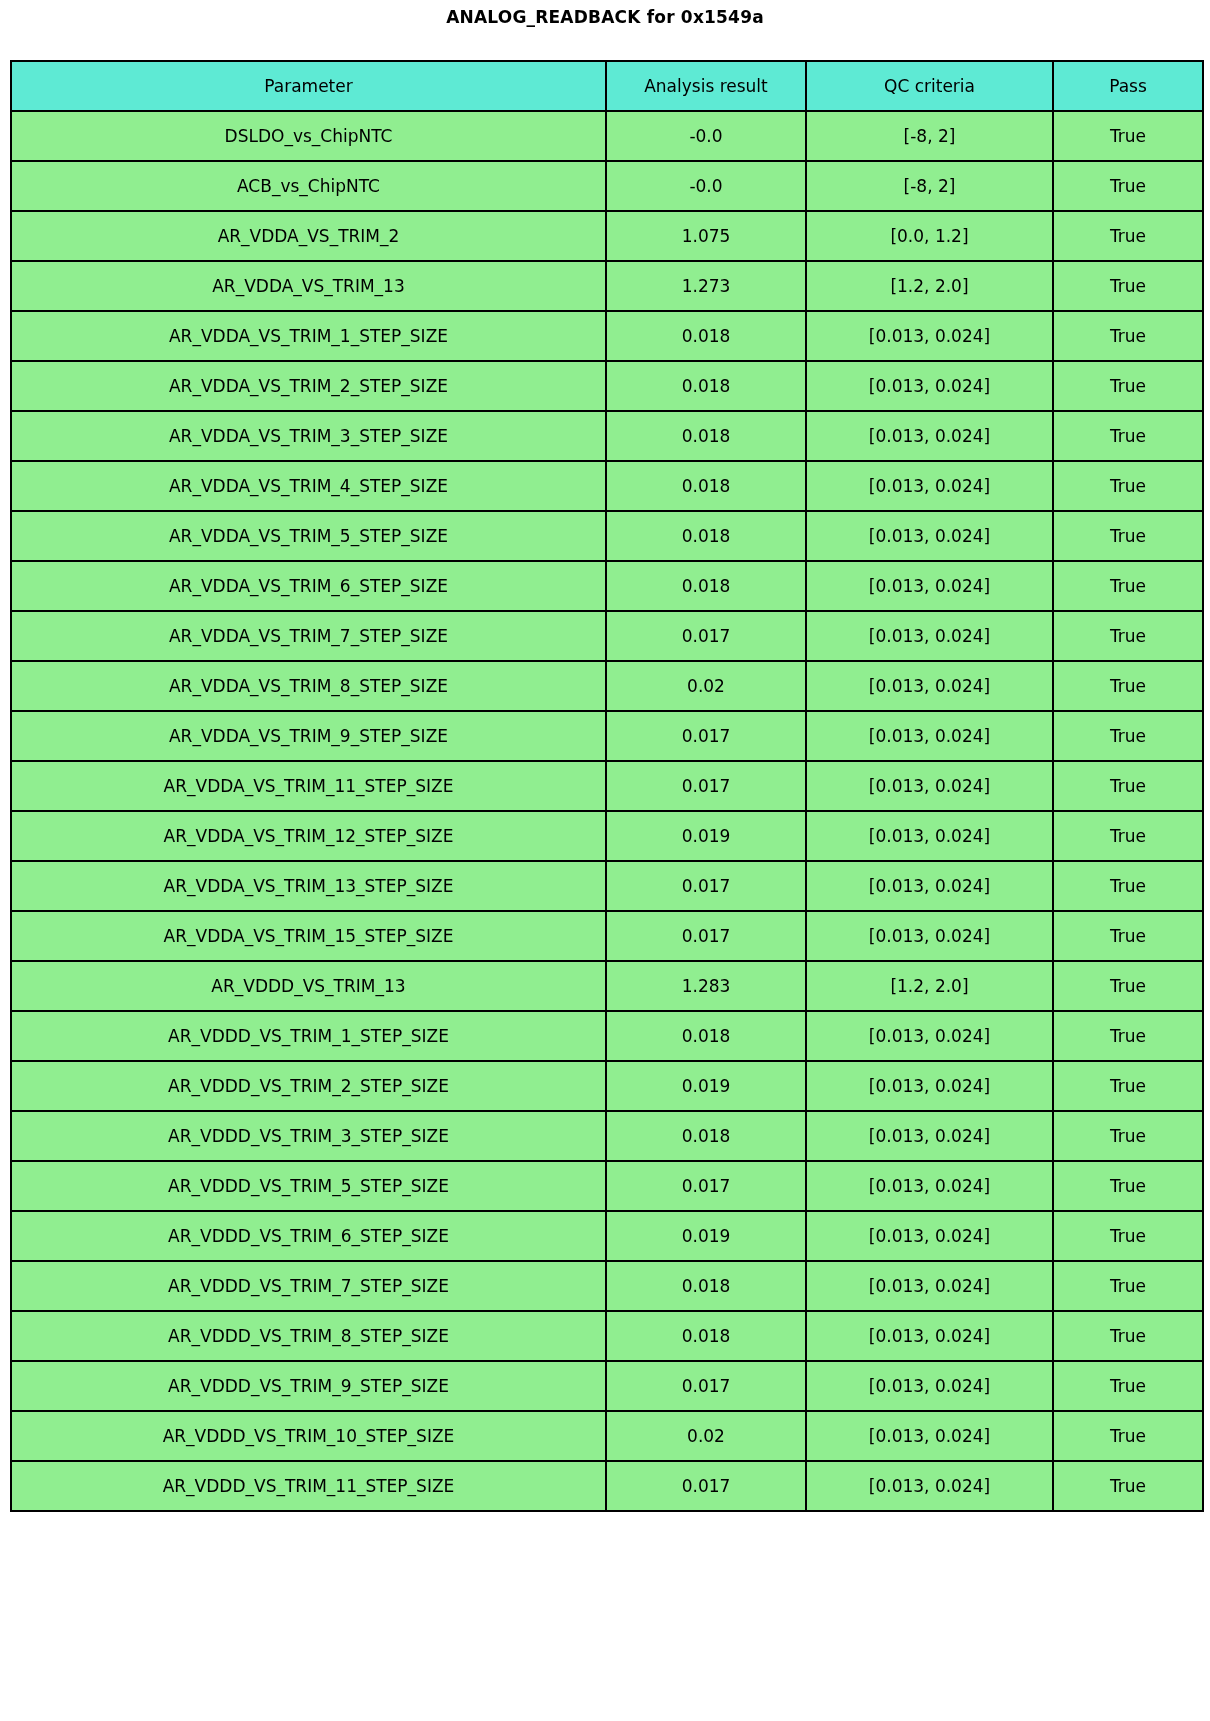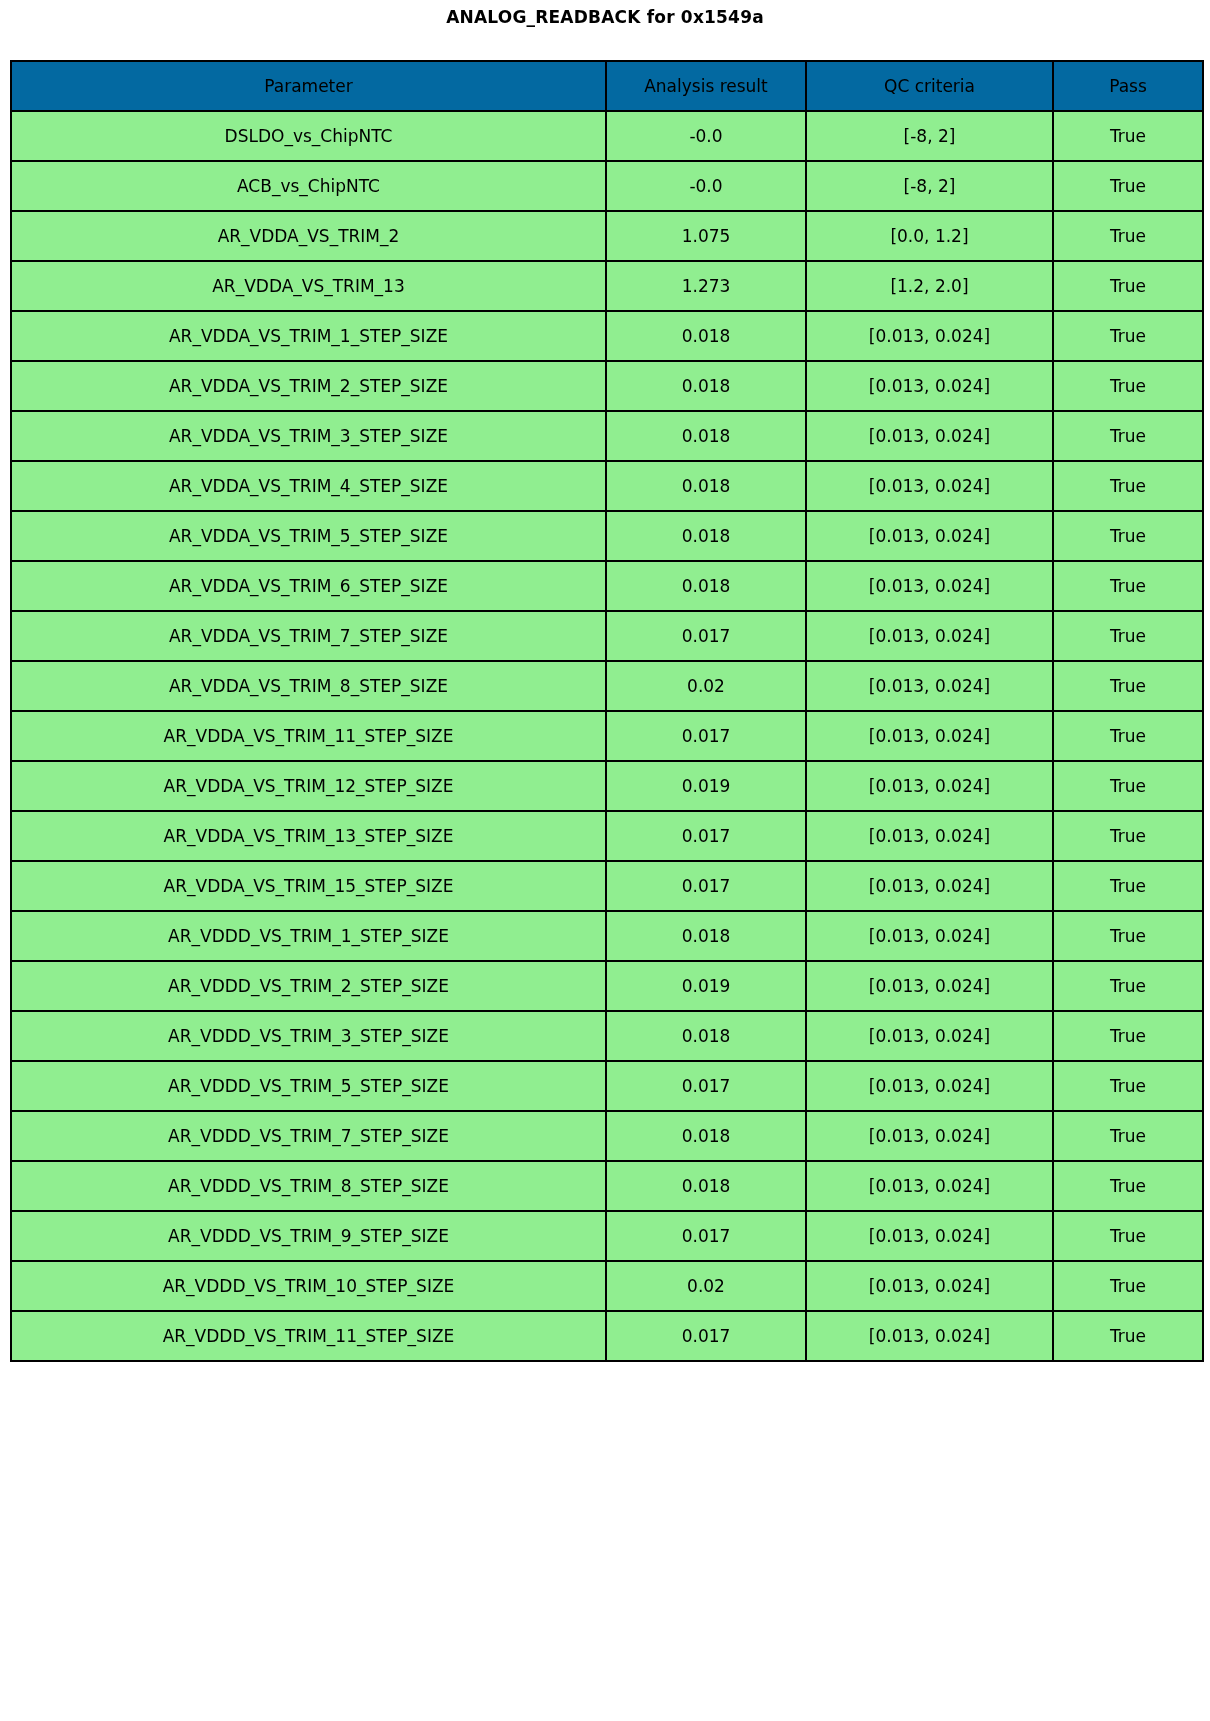--- a/index.html
+++ b/index.html
@@ -36,21 +36,21 @@
     border: 2px solid #000000;
     text-align: center;
     vertical-align: middle;
     font-size: 17px;
     font-weight: normal;
     padding: 0;
     height: 48px;
     overflow: hidden;
     white-space: nowrap;
   }
-  table.qc th { background: #0369a1; }
+  table.qc th { background: #5eead4; }
   table.qc td { background: #90EE90; }
   col.c-parameter { width: 595px; }
   col.c-result    { width: 200px; }
   col.c-criteria  { width: 247px; }
   col.c-pass      { width: 150px; }
 </style>
 </head>
 <body>
 
 <div class="page-title">ANALOG_READBACK for 0x1549a</div>
@@ -137,20 +137,26 @@
         <td>[0.013, 0.024]</td>
         <td>True</td>
       </tr>
       <tr>
         <td>AR_VDDA_VS_TRIM_8_STEP_SIZE</td>
         <td>0.02</td>
         <td>[0.013, 0.024]</td>
         <td>True</td>
       </tr>
       <tr>
+        <td>AR_VDDA_VS_TRIM_9_STEP_SIZE</td>
+        <td>0.017</td>
+        <td>[0.013, 0.024]</td>
+        <td>True</td>
+      </tr>
+      <tr>
         <td>AR_VDDA_VS_TRIM_11_STEP_SIZE</td>
         <td>0.017</td>
         <td>[0.013, 0.024]</td>
         <td>True</td>
       </tr>
       <tr>
         <td>AR_VDDA_VS_TRIM_12_STEP_SIZE</td>
         <td>0.019</td>
         <td>[0.013, 0.024]</td>
         <td>True</td>
@@ -161,40 +167,52 @@
         <td>[0.013, 0.024]</td>
         <td>True</td>
       </tr>
       <tr>
         <td>AR_VDDA_VS_TRIM_15_STEP_SIZE</td>
         <td>0.017</td>
         <td>[0.013, 0.024]</td>
         <td>True</td>
       </tr>
       <tr>
+        <td>AR_VDDD_VS_TRIM_13</td>
+        <td>1.283</td>
+        <td>[1.2, 2.0]</td>
+        <td>True</td>
+      </tr>
+      <tr>
         <td>AR_VDDD_VS_TRIM_1_STEP_SIZE</td>
         <td>0.018</td>
         <td>[0.013, 0.024]</td>
         <td>True</td>
       </tr>
       <tr>
         <td>AR_VDDD_VS_TRIM_2_STEP_SIZE</td>
         <td>0.019</td>
         <td>[0.013, 0.024]</td>
         <td>True</td>
       </tr>
       <tr>
         <td>AR_VDDD_VS_TRIM_3_STEP_SIZE</td>
         <td>0.018</td>
         <td>[0.013, 0.024]</td>
         <td>True</td>
       </tr>
       <tr>
         <td>AR_VDDD_VS_TRIM_5_STEP_SIZE</td>
         <td>0.017</td>
+        <td>[0.013, 0.024]</td>
+        <td>True</td>
+      </tr>
+      <tr>
+        <td>AR_VDDD_VS_TRIM_6_STEP_SIZE</td>
+        <td>0.019</td>
         <td>[0.013, 0.024]</td>
         <td>True</td>
       </tr>
       <tr>
         <td>AR_VDDD_VS_TRIM_7_STEP_SIZE</td>
         <td>0.018</td>
         <td>[0.013, 0.024]</td>
         <td>True</td>
       </tr>
       <tr>

